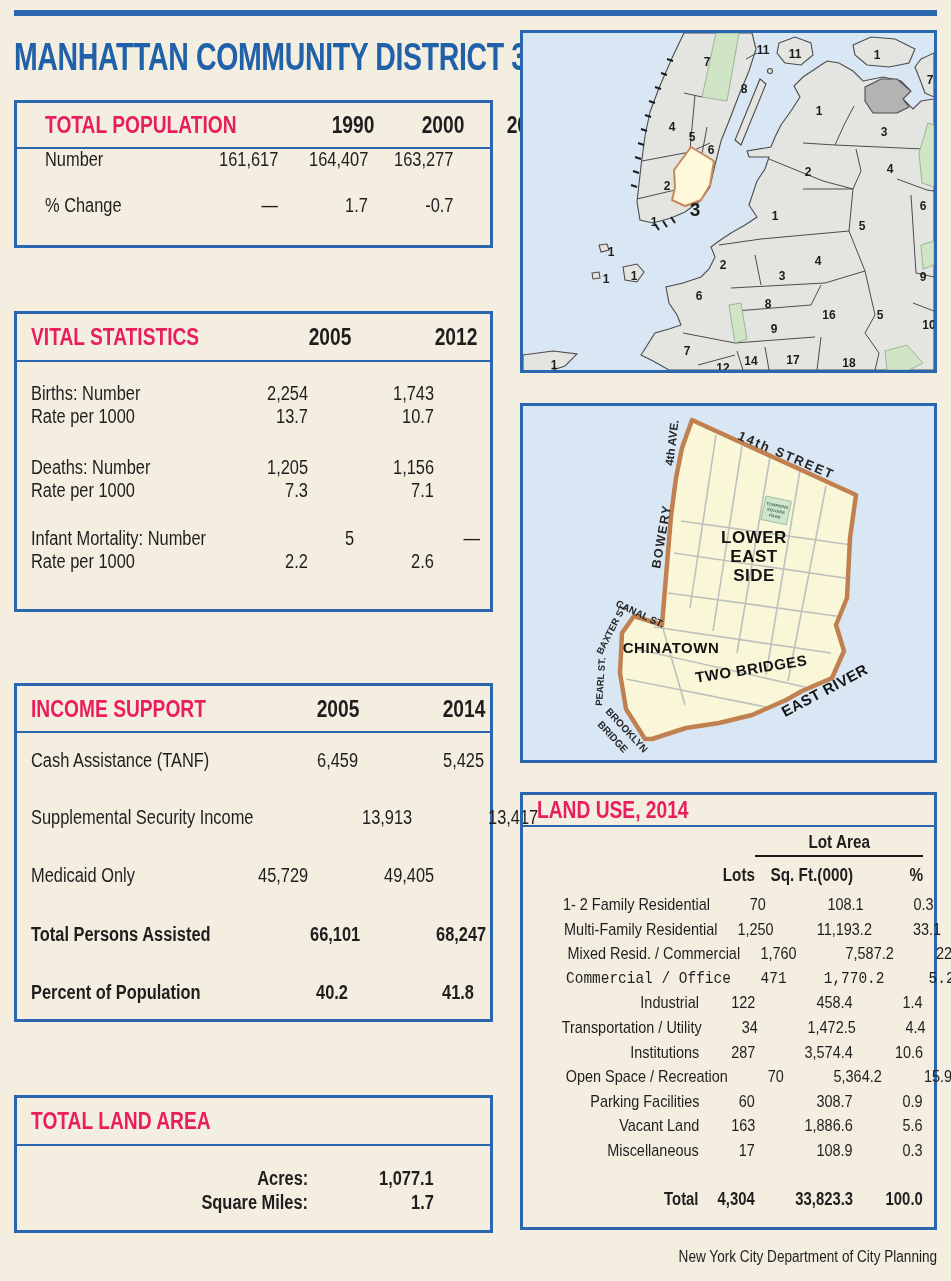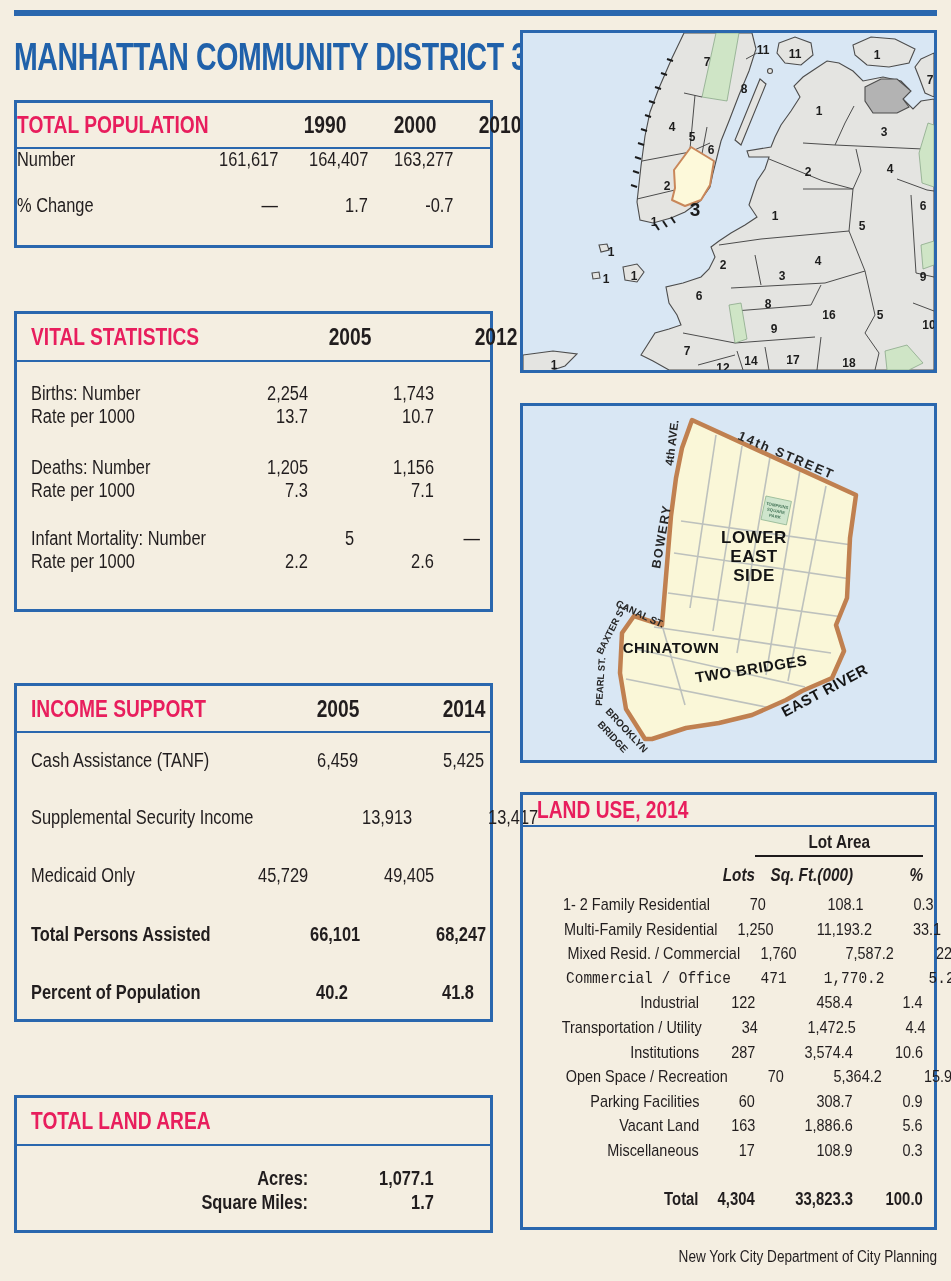--- a/index.html
+++ b/index.html
@@ -23,21 +23,21 @@
   
   .cx{display:inline-block;white-space:nowrap;transform:scaleX(0.82)}
   .oxl{transform-origin:0 50%}.oxr{transform-origin:100% 50%}.oxc{transform-origin:50% 50%}
   .sx75{transform:scaleX(0.75)}.sx80{transform:scaleX(0.80)}.sx85{transform:scaleX(0.85)}
   .b{font-weight:bold}
   .pinktitle{color:var(--accent-pink);font-weight:bold;font-size:24px}
   .yr{font-weight:bold;font-size:24px}
 
   
   .grow{display:grid;align-items:center}
-  .tpg{grid-template-columns:1fr 90px 90px 85px;padding:0 37px 0 0}
+  .tpg{grid-template-columns:1fr 90px 90px 85px;padding:0 37px 0 28px}
   .vsg{grid-template-columns:1fr 110px 126px;padding:0 56px 0 14px}
   .lug{grid-template-columns:1fr 56px 98px 70px;padding:0 11px 0 14px}
   .hdr{border-bottom:2px solid var(--accent-blue)}
   .gcell{overflow:visible}
   .gcell.r{text-align:right}.gcell.l{text-align:left}
   .lotarea{grid-column:3/5;text-align:center;border-bottom:2px solid #1e1a1b;
            font-weight:bold;font-size:18px;height:100%;display:flex;align-items:flex-end;justify-content:center;box-sizing:border-box;padding-bottom:2px}
 
   
   svg{font-family:"Liberation Sans",sans-serif}
@@ -79,21 +79,21 @@
         <div class="gcell r"><span class="cx oxr">163,277</span></div>
       </div>
       <div class="grow tpg" style="margin-top: 26px; line-height: 20px; font-size: 20px;">
         <div class="gcell l"><span class="cx oxl">% Change</span></div>
         <div class="gcell r"><span class="cx oxr">—</span></div>
         <div class="gcell r"><span class="cx oxr">1.7</span></div>
         <div class="gcell r"><span class="cx oxr">-0.7</span></div>
       </div>
     </section>
   <section class="panel" id="p-vs" style="left:14px;top:311px;width:479px;height:301px">
-      <div class="grow vsg hdr" style="height: 46px; gap: 20px;">
+      <div class="grow vsg hdr" style="height: 46px;">
         <div class="gcell l"><span class="cx oxl pinktitle sx80">VITAL STATISTICS</span></div>
         <div class="gcell r"><span class="cx oxr yr sx80">2005</span></div>
         <div class="gcell r"><span class="cx oxr yr sx80">2012</span></div>
       </div>
       <div class="grow vsg" style="margin-top: 20px; line-height: 23px; font-size: 20px;">
         <div class="gcell l"><span class="cx oxl">Births: Number</span></div>
         <div class="gcell r"><span class="cx oxr">2,254</span></div>
         <div class="gcell r"><span class="cx oxr">1,743</span></div>
       </div>
       <div class="grow vsg" style="margin-top: 0px; line-height: 23px; font-size: 20px;">
@@ -334,21 +334,21 @@
 
   <section class="panel" id="p-lu" style="left:520px;top:792px;width:417px;height:438px">
       <div class="grow lug hdr" style="height: 30px;">
         <div class="gcell l" style="grid-column: 1 / 5;"><span class="cx oxl pinktitle sx80">LAND USE, 2014</span></div>
       </div>
       <div class="grow lug" style="margin-top: 2px; height: 28px;">
         <div class="lotarea" style="grid-column: 3 / 5;">
           <span class="cx sx85 oxc">Lot Area</span>
         </div>
       </div>
-      <div class="grow lug" style="margin-top: 8px; line-height: 20px; font-size: 18px; font-style: italic;">
+      <div class="grow lug" style="margin-top: 8px; line-height: 20px; font-size: 18px;">
         <div class="gcell l"><span class="cx oxl"></span></div>
         <div class="gcell r"><span class="cx oxr b sx85">Lots</span></div>
         <div class="gcell r"><span class="cx oxr b sx85">Sq. Ft.(000)</span></div>
         <div class="gcell r"><span class="cx oxr b sx85">%</span></div>
       </div>
       <div class="grow lug" style="margin-top: 8px; line-height: 24.6px; font-size: 17px;">
         <div class="gcell r"><span class="cx oxr sx85">1- 2 Family Residential</span></div>
         <div class="gcell r"><span class="cx oxr sx85">70</span></div>
         <div class="gcell r"><span class="cx oxr sx85">108.1</span></div>
         <div class="gcell r"><span class="cx oxr sx85">0.3</span></div>

